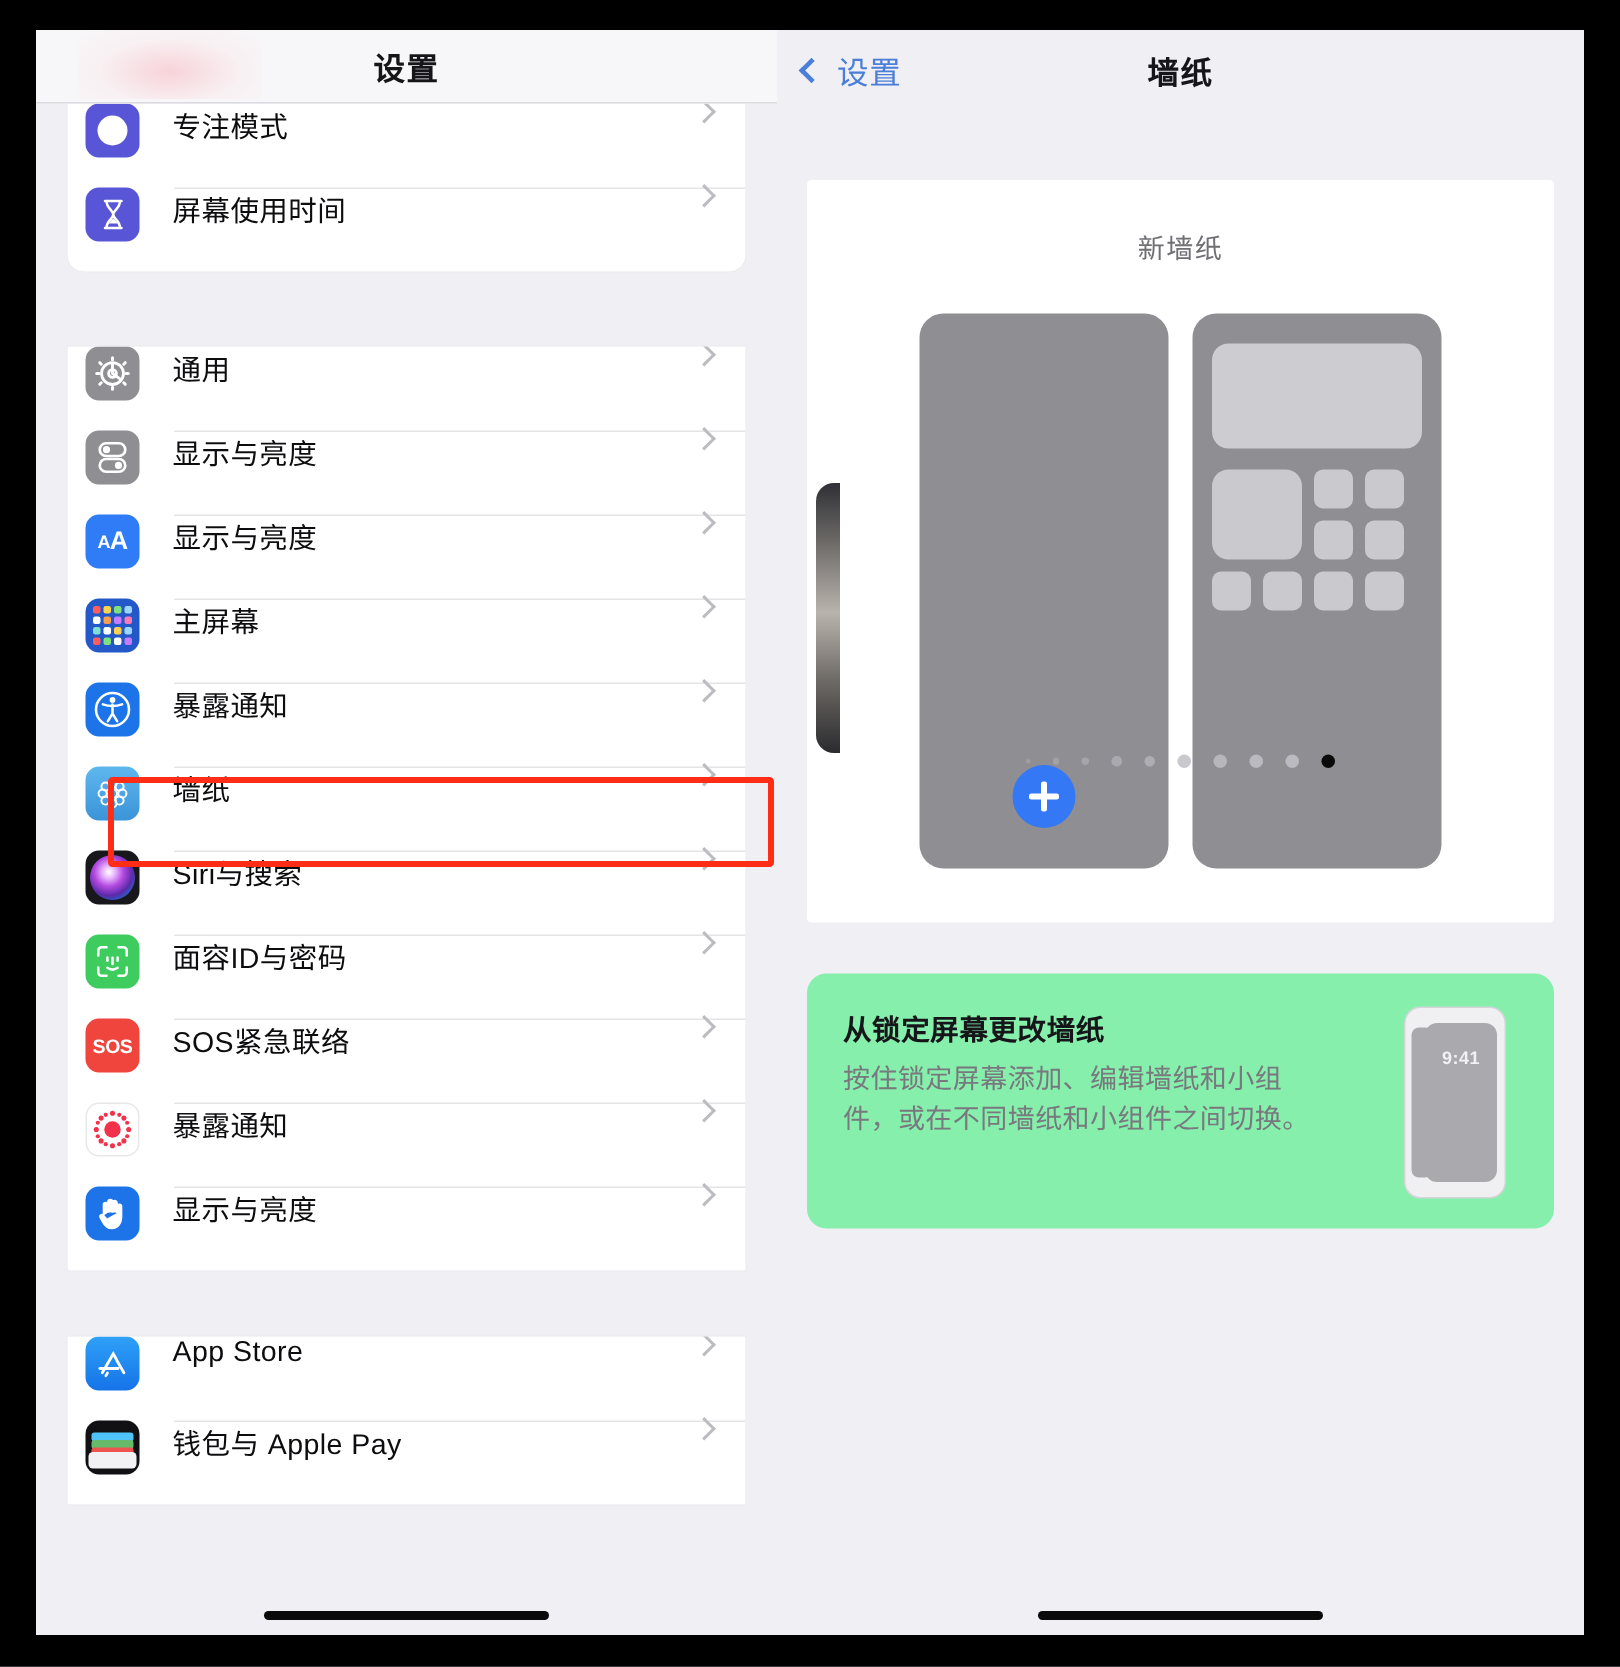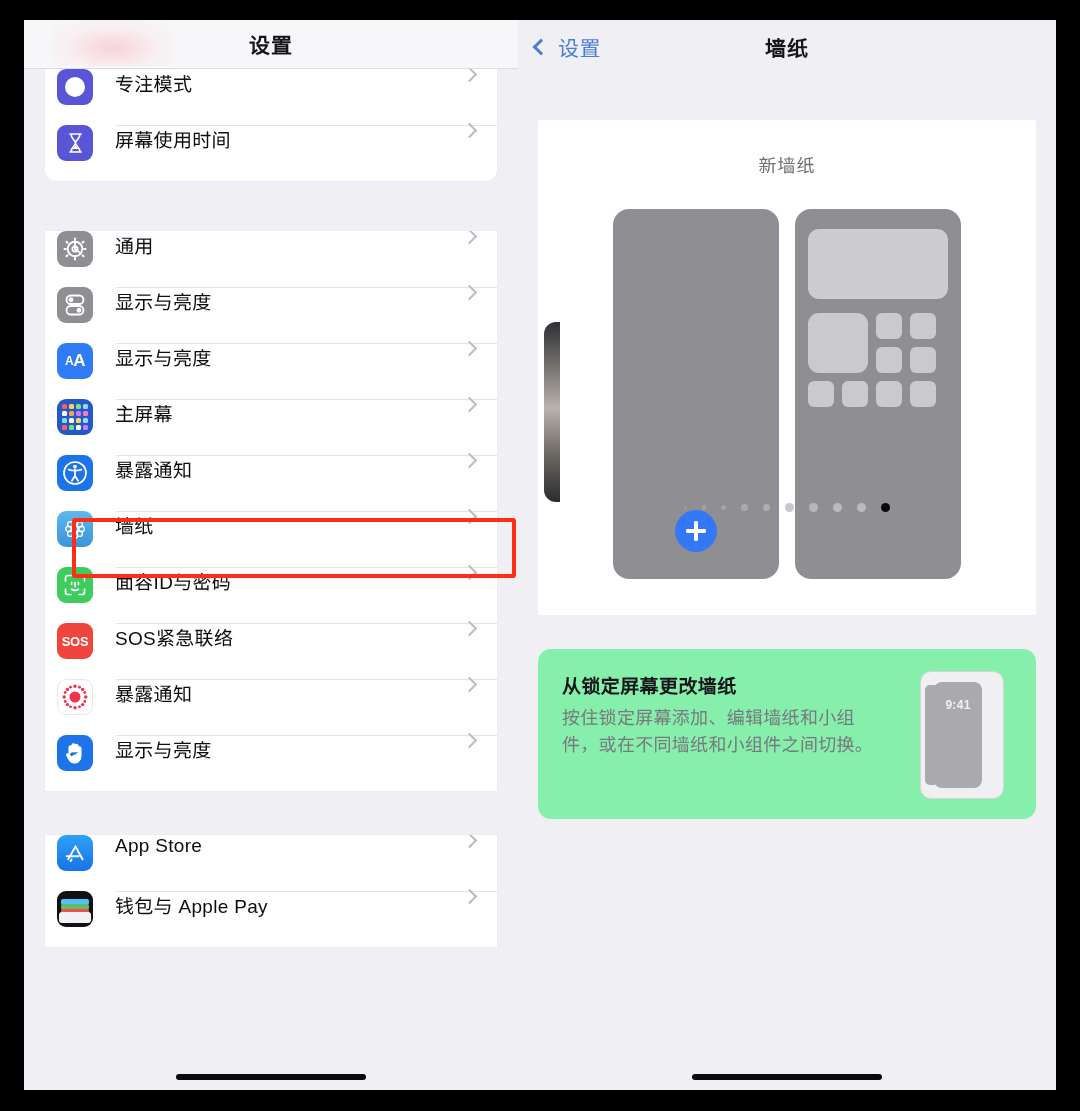--- a/index.html
+++ b/index.html
@@ -238,21 +238,21 @@
   .info-title {
     font-size: 19px; font-weight: bold; color: #16161a;
     letter-spacing: 0.4px; margin-bottom: 7px;
   }
   .info-desc {
     font-size: 18px; color: #78787e; line-height: 1.5;
     letter-spacing: 0.3px;
   }
   .phone-mock {
     position: absolute; right: 32px; top: 22px;
-    width: 84px; height: 128px;
+    width: 68px; height: 128px;
     border-radius: 11px;
     background: #f0f0f3;
     border: 1.5px solid #d4d4d9;
   }
   .phone-mock .lock-left {
     position: absolute; left: 4px; top: 13px;
     width: 14px; height: 100px;
     border-radius: 5px; background: #a9a9ae;
   }
   .phone-mock .lock-main {
@@ -400,20 +400,27 @@
                   <circle cx="17.7" cy="17.7" r="2.7"></circle>
                   <circle cx="17.7" cy="8.3" r="2.7"></circle>
                   <circle cx="8.3" cy="17.7" r="2.7"></circle>
                 </g>
               </svg>
           </div>
           <div class="row-label">墙纸</div>
           <div class="chev"></div>
         </div>
 
+        <div class="row">
+          <div class="row-icon" style="background:#17171c;">
+            <div style="width:30px;height:30px;border-radius:50%;background:radial-gradient(circle at 42% 38%, #ffffff 0%, #e9b8ff 16%, #b44ae0 38%, #5a2aa8 62%, #1b6fd1 82%, #0d3a7a 100%);"></div>
+          </div>
+          <div class="row-label">Siri与搜索</div>
+          <div class="chev"></div>
+        </div>
 
         <div class="row">
           <div class="row-icon" style="background:#3ecc5f;">
             <svg width="24" height="24" viewBox="0 0 24 24">
                 <g fill="none" stroke="#fff" stroke-width="1.7" stroke-linecap="round">
                   <path d="M2.5 8V4.8a2.3 2.3 0 012.3-2.3H8"></path>
                   <path d="M16 2.5h3.2a2.3 2.3 0 012.3 2.3V8"></path>
                   <path d="M21.5 16v3.2a2.3 2.3 0 01-2.3 2.3H16"></path>
                   <path d="M8 21.5H4.8a2.3 2.3 0 01-2.3-2.3V16"></path>
                   <path d="M8.6 9.3v2.2M15.4 9.3v2.2M12 9.5v4.1M8.6 16.2c2.1 1.5 4.7 1.5 6.8 0"></path>

